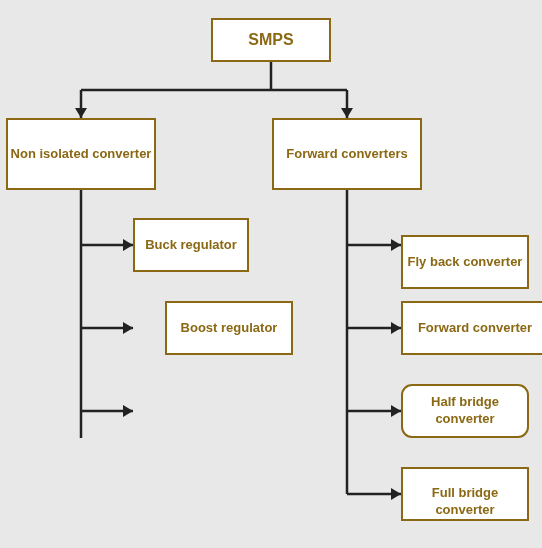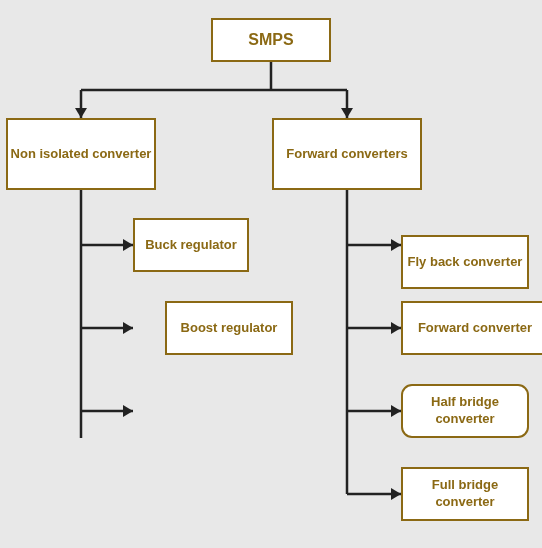--- a/index.html
+++ b/index.html
@@ -111,16 +111,16 @@
   </div>
 
   <div class="box" style="left:401px; top:301px; width:148px; height:54px;">
     <span>Forward converter</span>
   </div>
 
   <div class="box" style="left:401px; top:384px; width:128px; height:54px;border-radius:11px;">
     <span>Half bridge converter</span>
   </div>
 
-  <div class="box" style="left:401px; top:467px; width:128px; height:54px;">
+  <div class="box" style="left:401px; top:467px; width:128px; height:54px;align-items:flex-end;">
     <span>Full bridge converter</span>
   </div>
 </div>
 
 </body></html>

